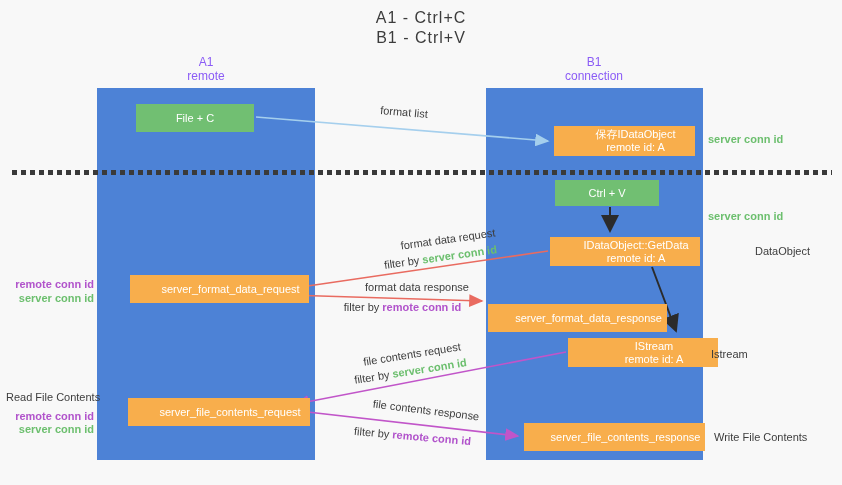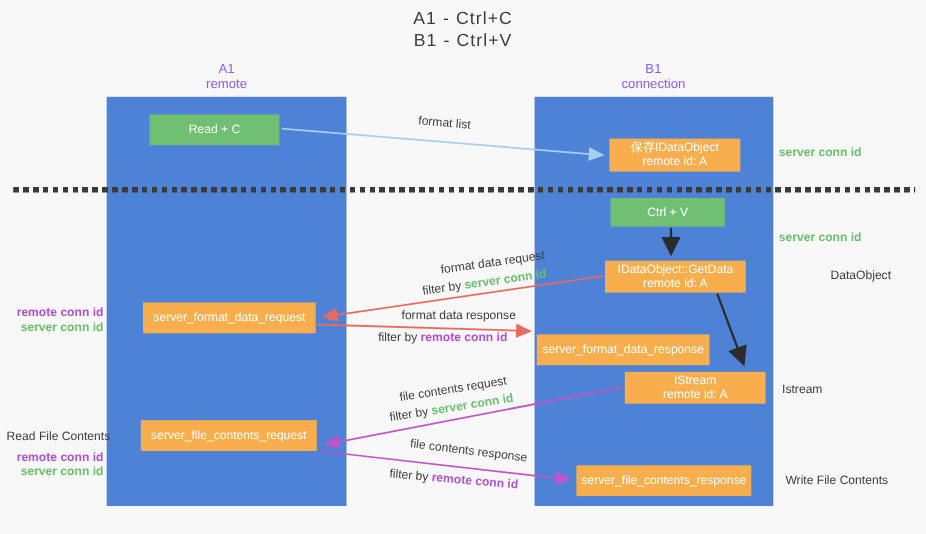--- a/index.html
+++ b/index.html
@@ -6,21 +6,21 @@
   .canvas{position:relative;width:842px;height:485px;background:#f8f8f8;
           font-family:Liberation Sans, sans-serif;overflow:hidden;color:#3d3d3d;}
   .abs{position:absolute;}
   .title{left:0;right:0;top:8px;text-align:center;font-size:16px;line-height:20px;
          letter-spacing:1px;color:#3c3c3c;}
   .col-header{font-size:12px;line-height:14px;text-align:center;color:#8b5cf6;}
   .lifeline{background:#4d82d6;}
   .node{display:flex;flex-direction:column;align-items:center;justify-content:center;
         color:#ffffff;font-size:11px;line-height:13px;text-align:center;white-space:nowrap;}
   .green{background:#71bf72;}
-  .orange{background:#f8ae4c;}
+  .orange{background:#f8ae4c;padding-left:22px;}
   .lbl{font-size:11px;line-height:13px;color:#3d3d3d;white-space:nowrap;}
   .center{text-align:center;}
   .right{text-align:right;}
   .green-t{color:#6cbf6e;font-weight:bold;}
   .purple-t{color:#b153cb;font-weight:bold;}
   .dotted{background:repeating-linear-gradient(to right,#3a3a3a 0 5px,transparent 5px 9px);}
   svg.arrows{left:0;top:0;pointer-events:none;}
 </style>
 </head>
 <body>
@@ -64,21 +64,21 @@
     <line x1="256" y1="117" x2="548" y2="141" stroke="#a5cfed" stroke-width="1.6" marker-end="url(#arr-blue)"></line>
     <line x1="610" y1="207" x2="610" y2="231" stroke="#2b2b2b" stroke-width="2" marker-end="url(#arr-black)"></line>
     <line x1="548" y1="251" x2="294" y2="288" stroke="#e96b60" stroke-width="1.6" marker-end="url(#arr-red)"></line>
     <line x1="288" y1="295" x2="482" y2="301" stroke="#e96b60" stroke-width="1.6" marker-end="url(#arr-red)"></line>
     <line x1="652" y1="267" x2="676" y2="331" stroke="#2b2b2b" stroke-width="2" marker-end="url(#arr-black)"></line>
     <line x1="566" y1="352" x2="296" y2="404" stroke="#c155c9" stroke-width="1.6" marker-end="url(#arr-magenta)"></line>
     <line x1="290" y1="410" x2="518" y2="436" stroke="#c155c9" stroke-width="1.6" marker-end="url(#arr-magenta)"></line>
   </svg>
 
   <div class="abs node green" style="left:136px;top:104px;width:118px;height:28px;">
-    <span>Read + C</span>
+    <span>File + C</span>
   </div>
 
   <div class="abs node orange" style="left:554px;top:126px;width:119px;height:30px;">
     <span>保存IDataObject</span>
     <span>remote id: A</span>
   </div>
 
   <div class="abs node green" style="left:555px;top:180px;width:104px;height:26px;">
     <span>Ctrl + V</span>
   </div>
@@ -94,21 +94,21 @@
 
   <div class="abs node orange" style="left:488px;top:287px;width:157px;height:28px;margin-top:17px;">
     <span>server_format_data_response</span>
   </div>
 
   <div class="abs node orange" style="left:568px;top:338px;width:128px;height:29px;">
     <span>IStream</span>
     <span>remote id: A</span>
   </div>
 
-  <div class="abs node orange" style="left:128px;top:382px;width:160px;height:28px;">
+  <div class="abs node orange" style="left:128px;top:398px;width:160px;height:28px;">
     <span>server_file_contents_request</span>
   </div>
 
   <div class="abs node orange" style="left:524px;top:423px;width:159px;height:28px;">
     <span>server_file_contents_response</span>
   </div>
 
   <div class="abs lbl center" style="left:358px;top:106px;width:92px;transform:rotate(5deg);">format list</div>
 
   <div class="abs lbl center" style="left:393px;top:233px;width:110px;transform:rotate(-8deg);">format data request</div>

